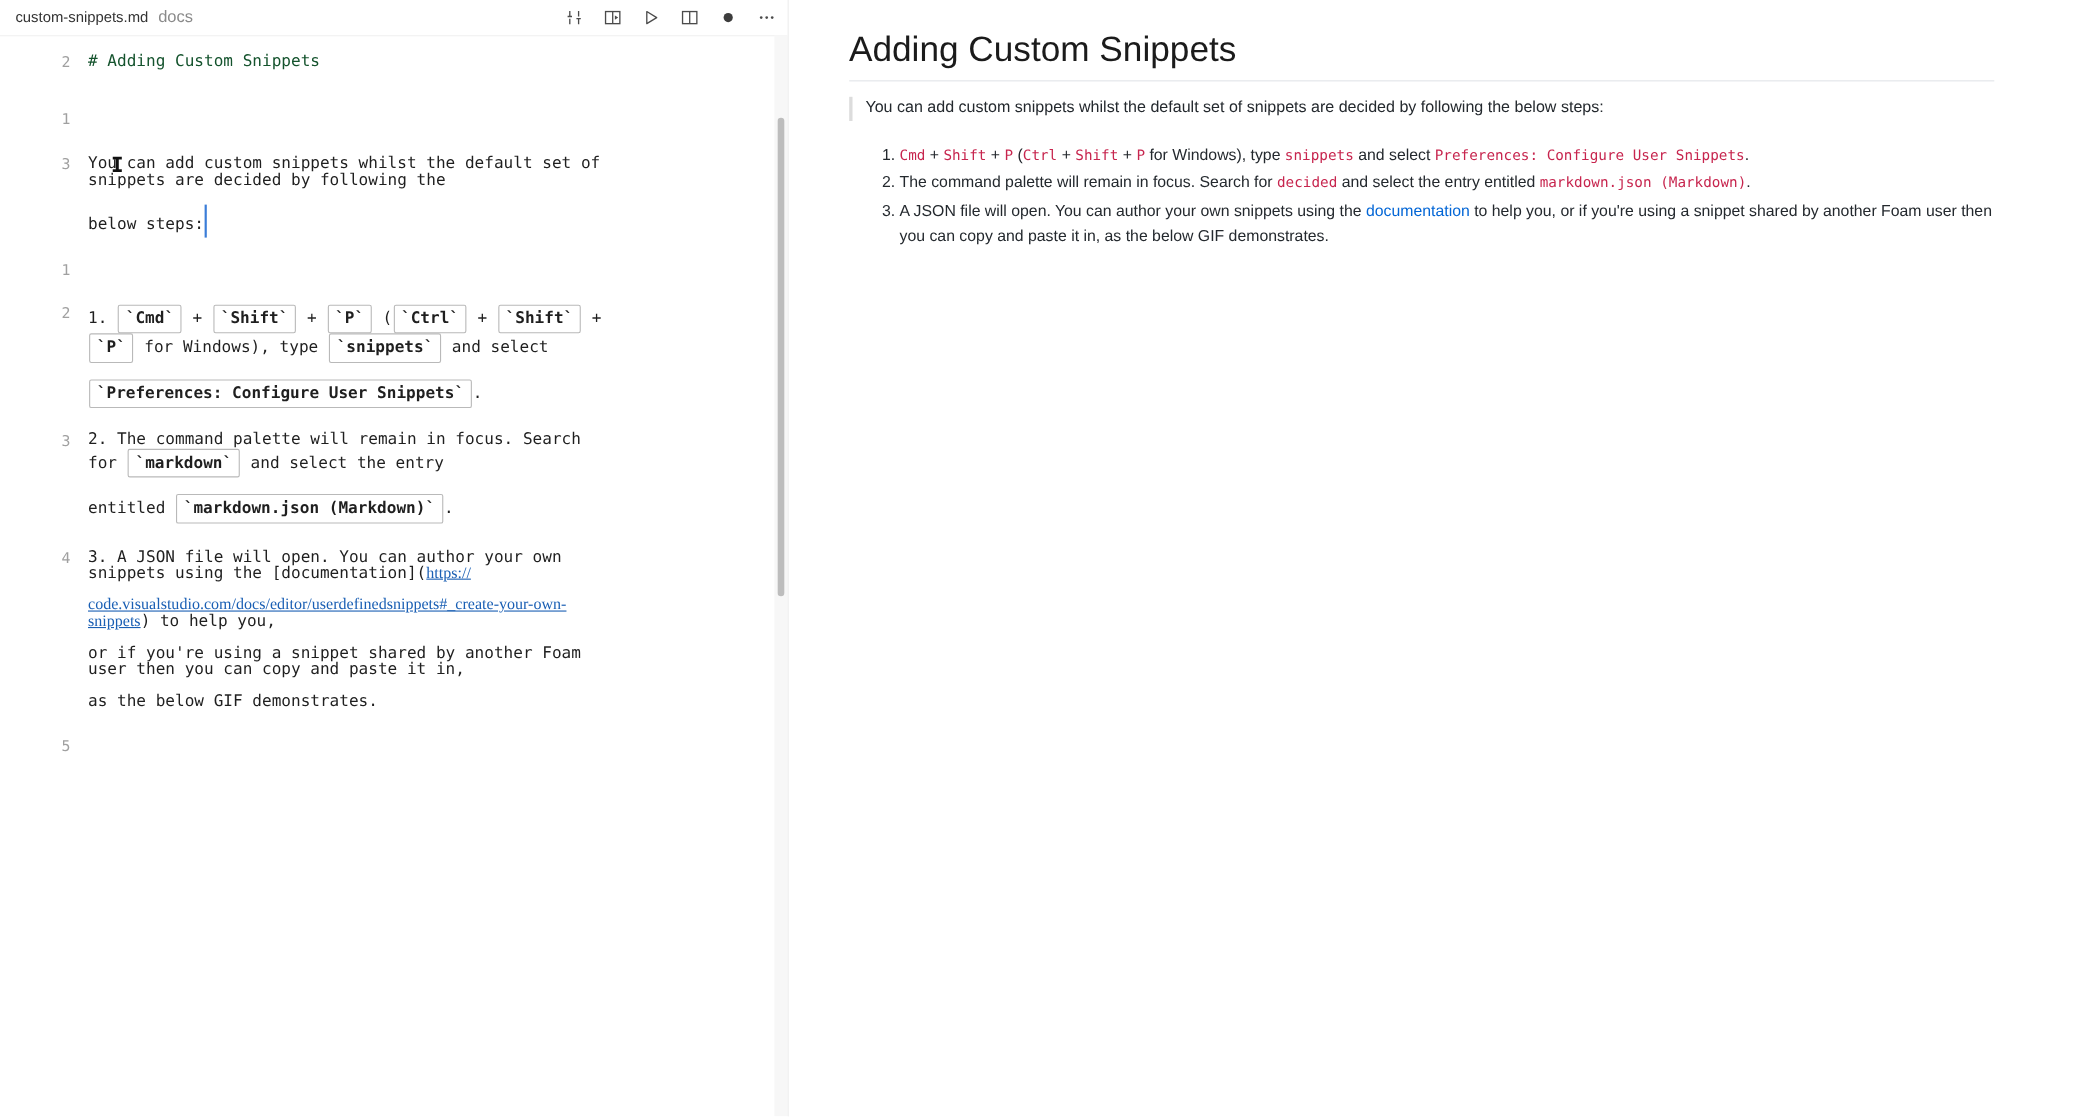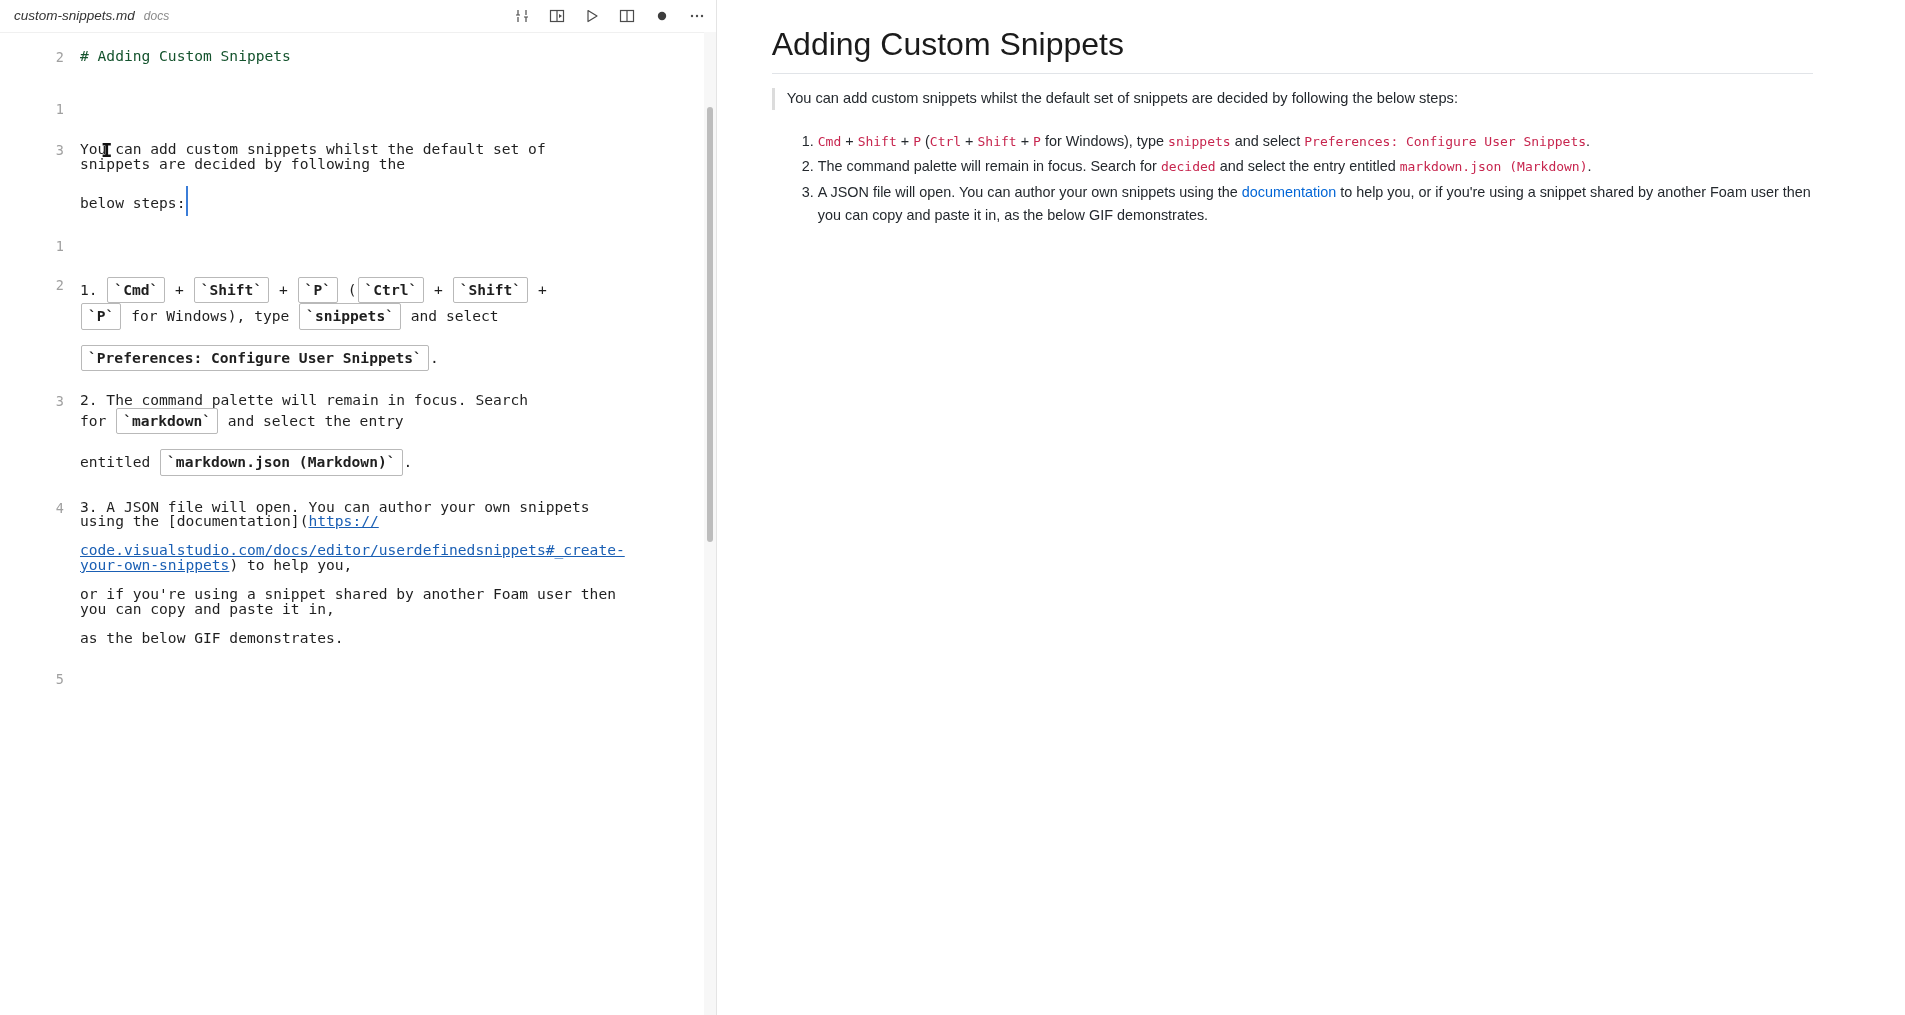--- a/index.html
+++ b/index.html
@@ -28,35 +28,34 @@
     border-right: 1px solid #e4e4e4;
     overflow: hidden;
   }
   .editor-tabbar {
     height: 32px;
     display: flex;
     align-items: center;
     background: #ffffff;
     border-bottom: 1px solid #f0f0f0;
     position: relative;
-    font-style: italic;
   }
   .tab {
     display: flex;
     align-items: baseline;
     gap: 9px;
     padding: 0 14px;
     height: 32px;
     line-height: 32px;
     font-size: 13.5px;
     color: #333333;
     white-space: nowrap;
   }
   .tab .tab-dir {
-    font-size: 12px;
+    font-size: 15px;
     color: #8a8a8a;
   }
   .editor-actions {
     position: absolute;
     right: 10px;
     top: 0;
     height: 32px;
     display: flex;
     align-items: center;
     gap: 18px;
@@ -109,20 +108,21 @@
     border-radius: 2px;
     padding: 5px 6px;
     margin: 0 1px;
     line-height: 1;
     background: #ffffff;
     font-weight: bold;
   }
   .link-text {
     color: #1a5fb4;
     text-decoration: underline;
+    font-family: Liberation Serif, serif;
   }
   .caret {
     display: inline-block;
     width: 2px;
     height: 30px;
     background: #3b7dd8;
     vertical-align: -8px;
     margin-left: 1px;
   }
   .mouse-cursor {

